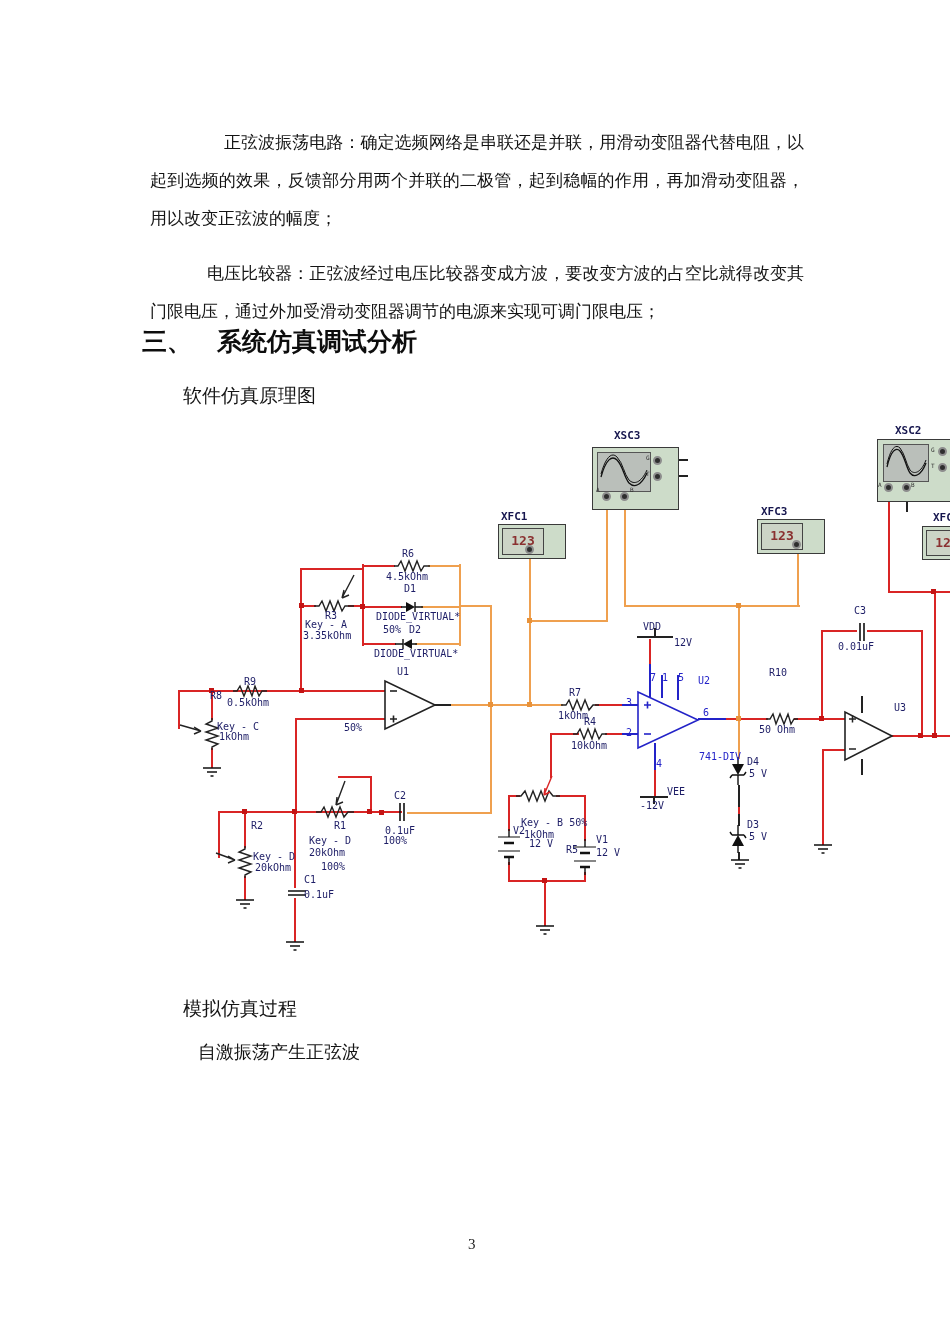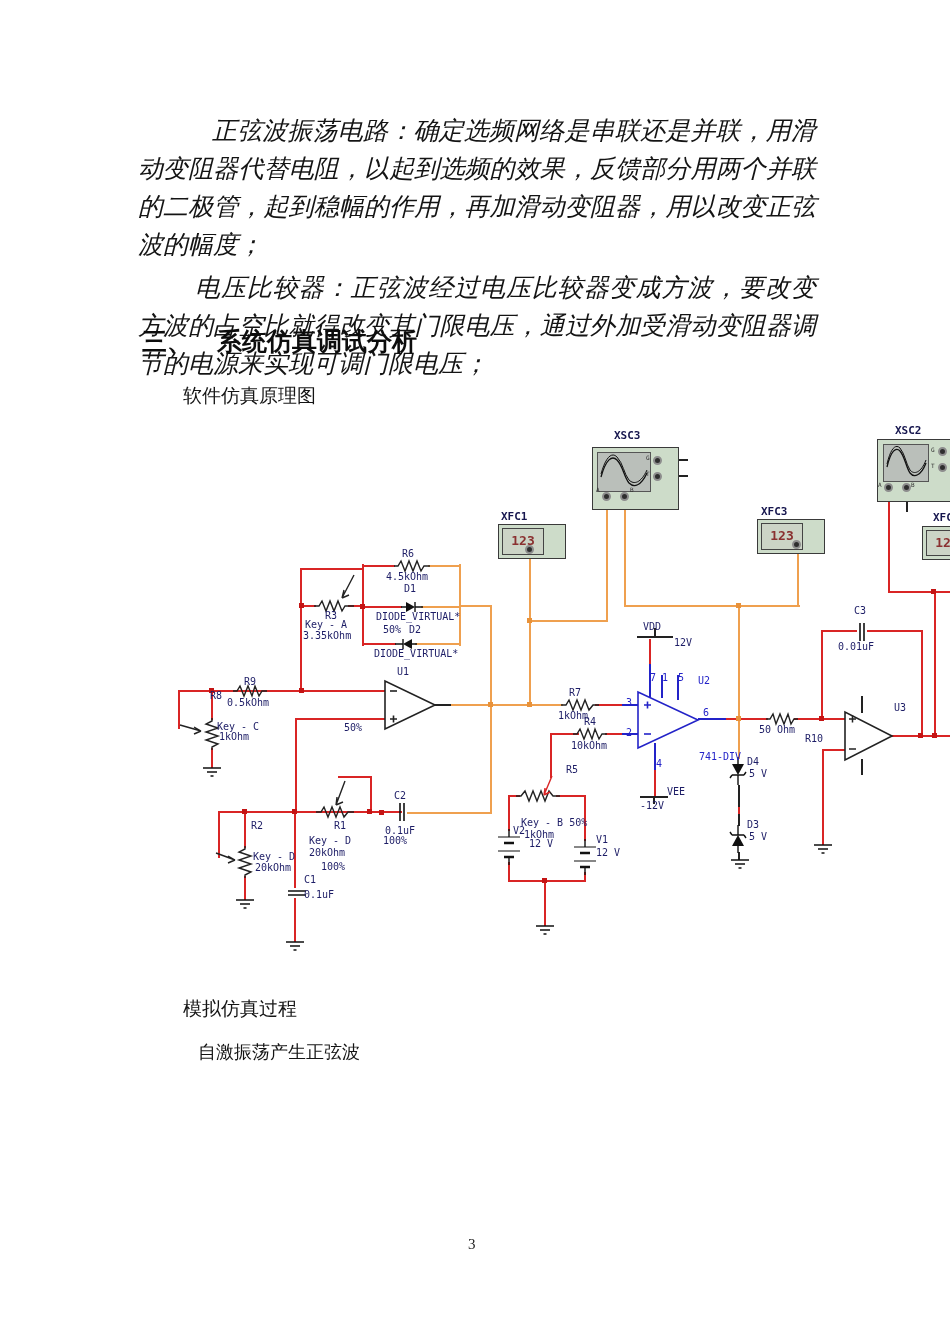--- a/index.html
+++ b/index.html
@@ -1,19 +1,19 @@
 <!DOCTYPE html>
 <html><head>
 <meta charset="utf-8">
 <style>
   html,body{margin:0;padding:0;}
   body{width:950px;height:1318px;position:relative;background:#fff;overflow:hidden;
        font-family:"Liberation Serif",serif;}
   .textblock{position:absolute;left:133px;top:107px;width:688px;}
-  .textblock p{margin:5px;font-size:25px;line-height:38px;text-align:justify;color:#141414;font-style:italic;}
+  .textblock p{margin:17px;font-size:17px;line-height:38px;text-align:justify;color:#141414;}
   .p1{text-indent:74px;} .p2{text-indent:57px;} .p3{text-indent:57px;}
   .h2{position:absolute;left:142px;top:325px;font-size:25px;font-weight:bold;color:#0d0d0d;}
   .sub{position:absolute;font-size:19px;color:#141414;}
   .sub3{font-size:18px;}
   .pagenum{position:absolute;left:468px;top:1236px;font-size:15px;color:#222;}
   
   .lbl{position:absolute;font:10px "DejaVu Sans Mono",monospace;color:#1d1d66;white-space:pre;z-index:6;}
   .lbl.b{color:#2323c8;}
   .lbl.i{font-weight:bold;font-size:11px;color:#16164e;}
   .lbl.t{font-size:6px;color:#333;}
@@ -208,41 +208,41 @@
     <span class="lbl" style="left: 309px; top: 835px;">Key - D</span>
     <span class="lbl" style="left: 309px; top: 847px;">20kOhm</span>
     <span class="lbl" style="left: 321px; top: 861px;">100%</span>
     <span class="lbl" style="left: 394px; top: 790px;">C2</span>
     <span class="lbl" style="left: 385px; top: 825px;">0.1uF</span>
     <span class="lbl" style="left: 383px; top: 835px;">100%</span>
     <span class="lbl" style="left: 569px; top: 687px;">R7</span>
     <span class="lbl" style="left: 558px; top: 710px;">1kOhm</span>
     <span class="lbl" style="left: 584px; top: 716px;">R4</span>
     <span class="lbl" style="left: 571px; top: 740px;">10kOhm</span>
-    <span class="lbl" style="left: 544px; top: 764px; padding-left: 22px;">R5</span>
+    <span class="lbl" style="left: 544px; top: 844px; padding-left: 22px;">R5</span>
     <span class="lbl" style="left: 521px; top: 817px;">Key - B 50%</span>
     <span class="lbl" style="left: 513px; top: 825px;">V2</span>
     <span class="lbl" style="left: 524px; top: 829px;">1kOhm</span>
     <span class="lbl" style="left: 529px; top: 838px;">12 V</span>
     <span class="lbl" style="left: 596px; top: 834px;">V1</span>
     <span class="lbl" style="left: 596px; top: 847px;">12 V</span>
     <span class="lbl" style="left: 643px; top: 621px;">VDD</span>
     <span class="lbl" style="left: 674px; top: 637px;">12V</span>
     <span class="lbl" style="left: 667px; top: 786px;">VEE</span>
     <span class="lbl" style="left: 640px; top: 800px;">-12V</span>
     <span class="lbl b" style="left: 698px; top: 675px;">U2</span>
     <span class="lbl b" style="left: 650px; top: 672px;">7</span>
     <span class="lbl b" style="left: 662px; top: 672px;">1</span>
     <span class="lbl b" style="left: 678px; top: 672px;">5</span>
     <span class="lbl b" style="left: 626px; top: 697px;">3</span>
     <span class="lbl b" style="left: 626px; top: 727px;">2</span>
     <span class="lbl b" style="left: 703px; top: 707px;">6</span>
     <span class="lbl b" style="left: 656px; top: 758px;">4</span>
     <span class="lbl b" style="left: 699px; top: 751px;">741-DIV</span>
-    <span class="lbl" style="left: 769px; top: 733px; margin-left: 36px;">R10</span>
+    <span class="lbl" style="left: 769px; top: 667px;">R10</span>
     <span class="lbl" style="left: 759px; top: 724px;">50 Ohm</span>
     <span class="lbl" style="left: 747px; top: 756px;">D4</span>
     <span class="lbl" style="left: 749px; top: 768px;">5 V</span>
     <span class="lbl" style="left: 747px; top: 819px;">D3</span>
     <span class="lbl" style="left: 749px; top: 831px;">5 V</span>
     <span class="lbl" style="left: 854px; top: 605px;">C3</span>
     <span class="lbl" style="left: 838px; top: 641px;">0.01uF</span>
     <span class="lbl" style="left: 894px; top: 702px;">U3</span>
     <div class="w wr" style="left: 178px; top: 690px; width: 208px; height: 2px;"></div>
     <div class="w wr" style="left: 178px; top: 690px; width: 2px; height: 39px;"></div>

